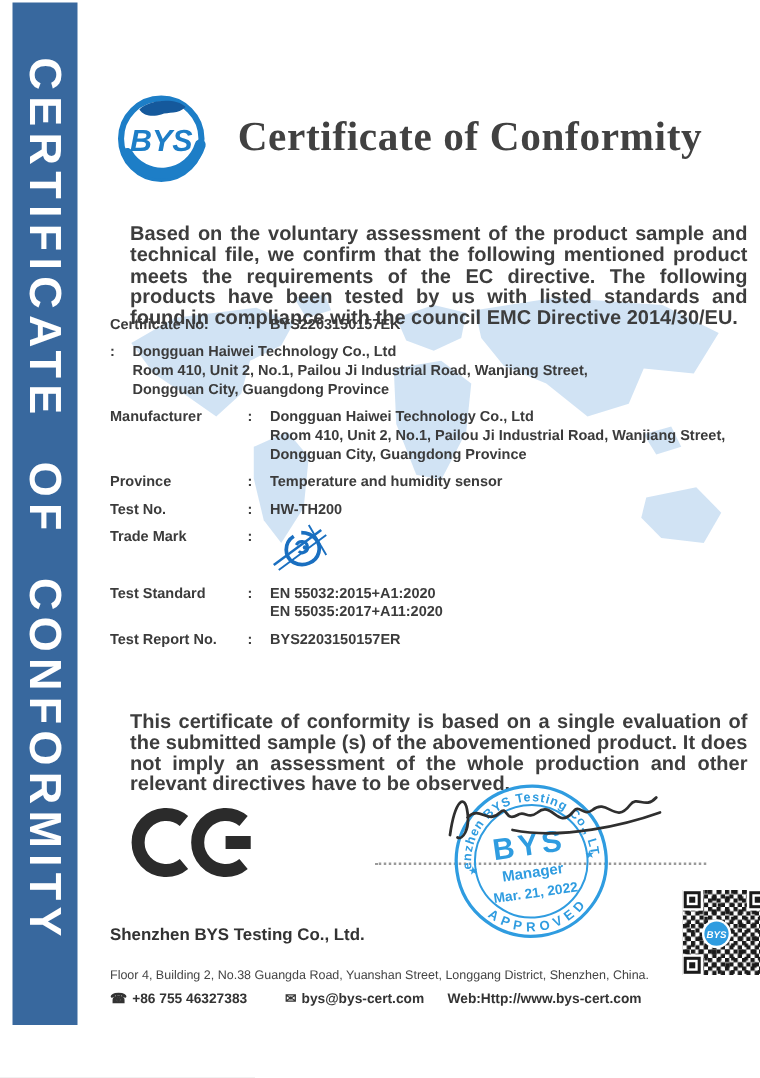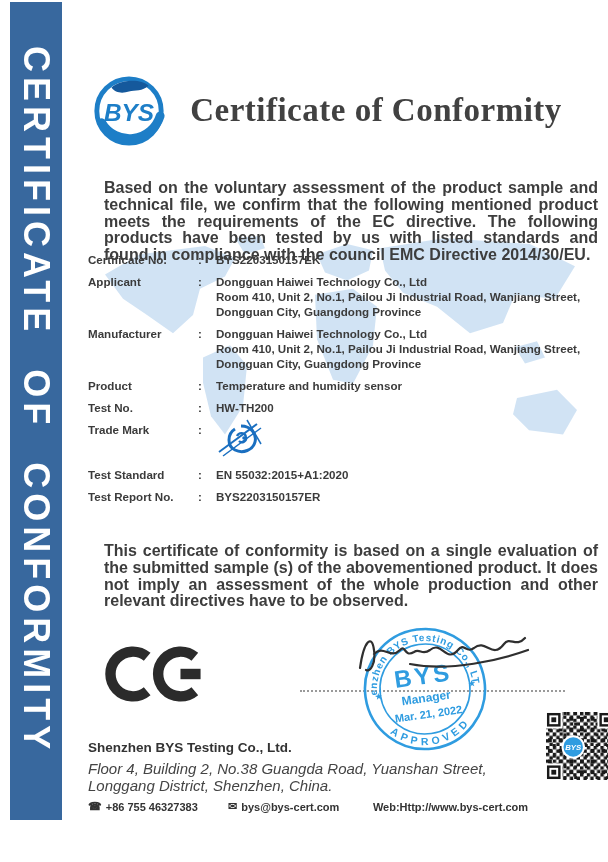--- a/index.html
+++ b/index.html
@@ -29,48 +29,48 @@
   .title{
     position:absolute;left:82px;right:0;top:20px;margin:0;text-align:center;
     font-family:"Liberation Serif",serif;font-size:33px;font-weight:700;color:#414141;
     letter-spacing:.5px;
   }
   .para{
     position:absolute;left:0;width:494px;margin:16px;
     font-size:16px;font-weight:700;line-height:16.8px;text-align:justify;color:#3d3d3d;
   }
   .intro{top:164px;}
-  .disclaimer{top:527px;}
+  .disclaimer{top:554px;}
   .details{position:absolute;top:252px;left:0;width:494px;font-size:11.6px;line-height:15px;}
   .row{display:flex;margin-bottom:7px;}
   .lbl{width:110px;font-weight:700;flex:none;}
   .colon{width:18px;font-weight:700;flex:none;}
   .val{flex:1;}
   .strong{font-weight:700;}
   .addr{font-weight:700;}
   .trademark{width:50px;height:42px;margin-top:-4px;display:block;}
   
   .ce{position:absolute;left:103px;top:636px;width:108px;height:76px;z-index:1;}
   .sign-line{
     position:absolute;left:300px;top:690px;width:265px;height:0;
     border-top:2px dotted #9a9a9a;z-index:1;
   }
   .stamp{position:absolute;left:362px;top:626px;width:126px;height:126px;z-index:2;}
   .signature{position:absolute;left:350px;top:620px;width:185px;height:62px;z-index:3;}
   .qr{position:absolute;left:546px;top:712px;width:68px;height:68px;z-index:1;}
   
   .footer{position:absolute;left:88px;top:740px;width:455px;z-index:1;}
   .footer-company{font-size:13.5px;font-weight:700;color:#333;}
-  .footer-address{font-size:15px;margin-top:5px;color:#444;font-style:italic;}
+  .footer-address{font-size:10px;margin-top:20px;color:#444;}
   .footer-contacts{margin-top:6px;font-size:11px;font-weight:700;color:#333;display:flex;}
   .contact{display:flex;align-items:center;white-space:nowrap;}
   .contact .ico{margin-right:4px;font-size:11px;}
   .c-phone{width:140px;}
   .c-email{width:130px;}
-  .c-web{flex:1;justify-content:center;}
+  .c-web{flex:1;}
 </style>
 </head>
 <body>
 
 <div class="page">
 
   <div class="sidebar">
     <span class="sidebar-text">CERTIFICATE OF CONFORMITY</span>
   </div>
 
@@ -105,41 +105,40 @@
 
       <div class="row">
         <span class="lbl">Certificate No.</span>
         <span class="colon">:</span>
         <div class="val">
             <div class="strong">BYS2203150157EK</div>
           </div>
       </div>
 
       <div class="row">
-        <span class="lbl">Applicant</span>
         <span class="colon">:</span>
         <div class="val">
           <div class="strong">Dongguan Haiwei Technology Co., Ltd</div>
           <div class="addr">Room 410, Unit 2, No.1, Pailou Ji Industrial Road, Wanjiang Street,</div>
           <div class="addr">Dongguan City, Guangdong Province</div>
         </div>
       </div>
 
       <div class="row">
         <span class="lbl">Manufacturer</span>
         <span class="colon">:</span>
         <div class="val">
           <div class="strong">Dongguan Haiwei Technology Co., Ltd</div>
           <div class="addr">Room 410, Unit 2, No.1, Pailou Ji Industrial Road, Wanjiang Street,</div>
           <div class="addr">Dongguan City, Guangdong Province</div>
         </div>
       </div>
 
       <div class="row">
-        <span class="lbl">Product</span>
+        <span class="lbl">Province</span>
         <span class="colon">:</span>
         <div class="val">
             <div class="strong">Temperature and humidity sensor</div>
           </div>
       </div>
 
       <div class="row">
         <span class="lbl">Test No.</span>
         <span class="colon">:</span>
         <div class="val">
@@ -162,20 +161,21 @@
             <circle cx="27" cy="20" r="1.8" fill="#1a6fc0"></circle>
           </svg>
         </div>
       </div>
 
       <div class="row">
         <span class="lbl">Test Standard</span>
         <span class="colon">:</span>
         <div class="val">
           <div class="strong">EN 55032:2015+A1:2020</div>
+          <div class="strong">EN 55035:2017+A11:2020</div>
         </div>
       </div>
 
       <div class="row">
         <span class="lbl">Test Report No.</span>
         <span class="colon">:</span>
         <div class="val">
             <div class="strong">BYS2203150157ER</div>
           </div>
       </div>

